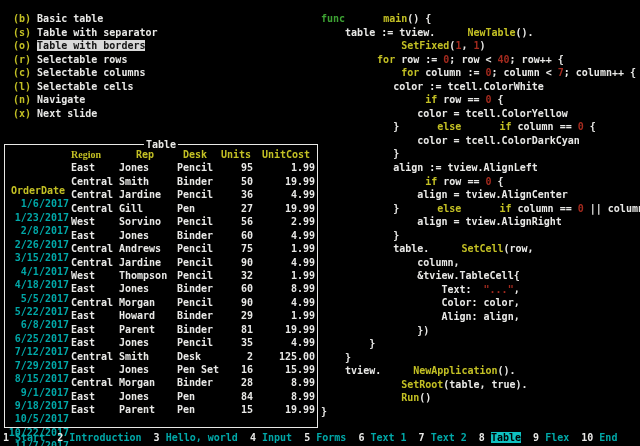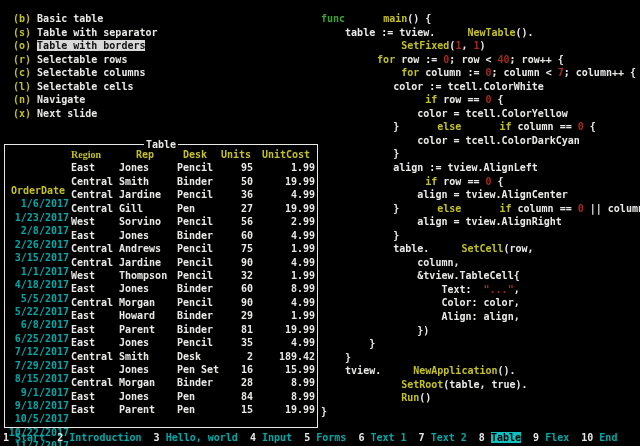--- a/index.html
+++ b/index.html
@@ -58,30 +58,30 @@
 
   <div class="tablebox">
     <span class="tabletitle">Table</span>
     <div class="tbody">
         <div class="trow thead"><span class="cell c0">OrderDate</span><span class="cell c1">Region</span><span class="cell c2">Rep</span><span class="cell c3">Desk</span><span class="cell c4">Units</span><span class="cell c5">UnitCost</span></div>
         <div class="trow"><span class="cell c0">1/6/2017</span><span class="cell c1">East</span><span class="cell c2">Jones</span><span class="cell c3">Pencil</span><span class="cell c4">95</span><span class="cell c5">1.99</span></div>
         <div class="trow"><span class="cell c0">1/23/2017</span><span class="cell c1">Central</span><span class="cell c2">Smith</span><span class="cell c3">Binder</span><span class="cell c4">50</span><span class="cell c5">19.99</span></div>
         <div class="trow"><span class="cell c0">2/8/2017</span><span class="cell c1">Central</span><span class="cell c2">Jardine</span><span class="cell c3">Pencil</span><span class="cell c4">36</span><span class="cell c5">4.99</span></div>
         <div class="trow"><span class="cell c0">2/26/2017</span><span class="cell c1">Central</span><span class="cell c2">Gill</span><span class="cell c3">Pen</span><span class="cell c4">27</span><span class="cell c5">19.99</span></div>
         <div class="trow"><span class="cell c0">3/15/2017</span><span class="cell c1">West</span><span class="cell c2">Sorvino</span><span class="cell c3">Pencil</span><span class="cell c4">56</span><span class="cell c5">2.99</span></div>
-        <div class="trow"><span class="cell c0">1/1/2017</span><span class="cell c1">East</span><span class="cell c2">Jones</span><span class="cell c3">Binder</span><span class="cell c4">60</span><span class="cell c5">4.99</span></div>
+        <div class="trow"><span class="cell c0">4/1/2017</span><span class="cell c1">East</span><span class="cell c2">Jones</span><span class="cell c3">Binder</span><span class="cell c4">60</span><span class="cell c5">4.99</span></div>
         <div class="trow"><span class="cell c0">4/18/2017</span><span class="cell c1">Central</span><span class="cell c2">Andrews</span><span class="cell c3">Pencil</span><span class="cell c4">75</span><span class="cell c5">1.99</span></div>
         <div class="trow"><span class="cell c0">5/5/2017</span><span class="cell c1">Central</span><span class="cell c2">Jardine</span><span class="cell c3">Pencil</span><span class="cell c4">90</span><span class="cell c5">4.99</span></div>
         <div class="trow"><span class="cell c0">5/22/2017</span><span class="cell c1">West</span><span class="cell c2">Thompson</span><span class="cell c3">Pencil</span><span class="cell c4">32</span><span class="cell c5">1.99</span></div>
         <div class="trow"><span class="cell c0">6/8/2017</span><span class="cell c1">East</span><span class="cell c2">Jones</span><span class="cell c3">Binder</span><span class="cell c4">60</span><span class="cell c5">8.99</span></div>
         <div class="trow"><span class="cell c0">6/25/2017</span><span class="cell c1">Central</span><span class="cell c2">Morgan</span><span class="cell c3">Pencil</span><span class="cell c4">90</span><span class="cell c5">4.99</span></div>
         <div class="trow"><span class="cell c0">7/12/2017</span><span class="cell c1">East</span><span class="cell c2">Howard</span><span class="cell c3">Binder</span><span class="cell c4">29</span><span class="cell c5">1.99</span></div>
         <div class="trow"><span class="cell c0">7/29/2017</span><span class="cell c1">East</span><span class="cell c2">Parent</span><span class="cell c3">Binder</span><span class="cell c4">81</span><span class="cell c5">19.99</span></div>
         <div class="trow"><span class="cell c0">8/15/2017</span><span class="cell c1">East</span><span class="cell c2">Jones</span><span class="cell c3">Pencil</span><span class="cell c4">35</span><span class="cell c5">4.99</span></div>
-        <div class="trow"><span class="cell c0">9/1/2017</span><span class="cell c1">Central</span><span class="cell c2">Smith</span><span class="cell c3">Desk</span><span class="cell c4">2</span><span class="cell c5">189.42</span></div>
+        <div class="trow"><span class="cell c0">9/1/2017</span><span class="cell c1">Central</span><span class="cell c2">Smith</span><span class="cell c3">Desk</span><span class="cell c4">2</span><span class="cell c5">125.00</span></div>
         <div class="trow"><span class="cell c0">9/18/2017</span><span class="cell c1">East</span><span class="cell c2">Jones</span><span class="cell c3">Pen Set</span><span class="cell c4">16</span><span class="cell c5">15.99</span></div>
         <div class="trow"><span class="cell c0">10/5/2017</span><span class="cell c1">Central</span><span class="cell c2">Morgan</span><span class="cell c3">Binder</span><span class="cell c4">28</span><span class="cell c5">8.99</span></div>
         <div class="trow"><span class="cell c0">10/22/2017</span><span class="cell c1">East</span><span class="cell c2">Jones</span><span class="cell c3">Pen</span><span class="cell c4">84</span><span class="cell c5">8.99</span></div>
         <div class="trow"><span class="cell c0">11/7/2017</span><span class="cell c1">East</span><span class="cell c2">Parent</span><span class="cell c3">Pen</span><span class="cell c4">15</span><span class="cell c5">19.99</span></div>
       </div>
   </div>
 
   <div class="code"><div class="cline"><span class="seg-g">func</span><span class="seg-p"> </span><span class="seg-k">main</span><span class="seg-p">() {</span></div><div class="cline"><span class="seg-p">    table := tview.</span><span class="seg-k">NewTable</span><span class="seg-p">().</span></div><div class="cline"><span class="seg-p">        </span><span class="seg-k">SetFixed</span><span class="seg-p">(</span><span class="seg-n">1</span><span class="seg-p">, </span><span class="seg-n">1</span><span class="seg-p">)</span></div><div class="cline"><span class="seg-p">    </span><span class="seg-k">for</span><span class="seg-p"> row := </span><span class="seg-n">0</span><span class="seg-p">; row &lt; </span><span class="seg-n">40</span><span class="seg-p">; row++ {</span></div><div class="cline"><span class="seg-p">        </span><span class="seg-k">for</span><span class="seg-p"> column := </span><span class="seg-n">0</span><span class="seg-p">; column &lt; </span><span class="seg-n">7</span><span class="seg-p">; column++ {</span></div><div class="cline"><span class="seg-p">            color := tcell.ColorWhite</span></div><div class="cline"><span class="seg-p">            </span><span class="seg-k">if</span><span class="seg-p"> row == </span><span class="seg-n">0</span><span class="seg-p"> {</span></div><div class="cline"><span class="seg-p">                color = tcell.ColorYellow</span></div><div class="cline"><span class="seg-p">            } </span><span class="seg-k">else</span><span class="seg-p"> </span><span class="seg-k">if</span><span class="seg-p"> column == </span><span class="seg-n">0</span><span class="seg-p"> {</span></div><div class="cline"><span class="seg-p">                color = tcell.ColorDarkCyan</span></div><div class="cline"><span class="seg-p">            }</span></div><div class="cline"><span class="seg-p">            align := tview.AlignLeft</span></div><div class="cline"><span class="seg-p">            </span><span class="seg-k">if</span><span class="seg-p"> row == </span><span class="seg-n">0</span><span class="seg-p"> {</span></div><div class="cline"><span class="seg-p">                align = tview.AlignCenter</span></div><div class="cline"><span class="seg-p">            } </span><span class="seg-k">else</span><span class="seg-p"> </span><span class="seg-k">if</span><span class="seg-p"> column == </span><span class="seg-n">0</span><span class="seg-p"> || column &gt;= </span><span class="seg-n">4</span><span class="seg-p"> {</span></div><div class="cline"><span class="seg-p">                align = tview.AlignRight</span></div><div class="cline"><span class="seg-p">            }</span></div><div class="cline"><span class="seg-p">            table.</span><span class="seg-k">SetCell</span><span class="seg-p">(row,</span></div><div class="cline"><span class="seg-p">                column,</span></div><div class="cline"><span class="seg-p">                &amp;tview.TableCell{</span></div><div class="cline"><span class="seg-p">                    Text:  </span><span class="seg-s">"..."</span><span class="seg-p">,</span></div><div class="cline"><span class="seg-p">                    Color: color,</span></div><div class="cline"><span class="seg-p">                    Align: align,</span></div><div class="cline"><span class="seg-p">                })</span></div><div class="cline"><span class="seg-p">        }</span></div><div class="cline"><span class="seg-p">    }</span></div><div class="cline"><span class="seg-p">    tview.</span><span class="seg-k">NewApplication</span><span class="seg-p">().</span></div><div class="cline"><span class="seg-p">        </span><span class="seg-k">SetRoot</span><span class="seg-p">(table, true).</span></div><div class="cline"><span class="seg-p">        </span><span class="seg-k">Run</span><span class="seg-p">()</span></div><div class="cline"><span class="seg-p">}</span></div></div>
 
   <div class="slidebar"><span><span class="snum">1</span> <span class="slabel">Start</span></span>  <span><span class="snum">2</span> <span class="slabel">Introduction</span></span>  <span><span class="snum">3</span> <span class="slabel">Hello, world</span></span>  <span><span class="snum">4</span> <span class="slabel">Input</span></span>  <span><span class="snum">5</span> <span class="slabel">Forms</span></span>  <span><span class="snum">6</span> <span class="slabel">Text 1</span></span>  <span><span class="snum">7</span> <span class="slabel">Text 2</span></span>  <span><span class="snum">8</span> <span class="slabel active">Table</span></span>  <span><span class="snum">9</span> <span class="slabel">Flex</span></span>  <span><span class="snum">10</span> <span class="slabel">End</span></span></div>

